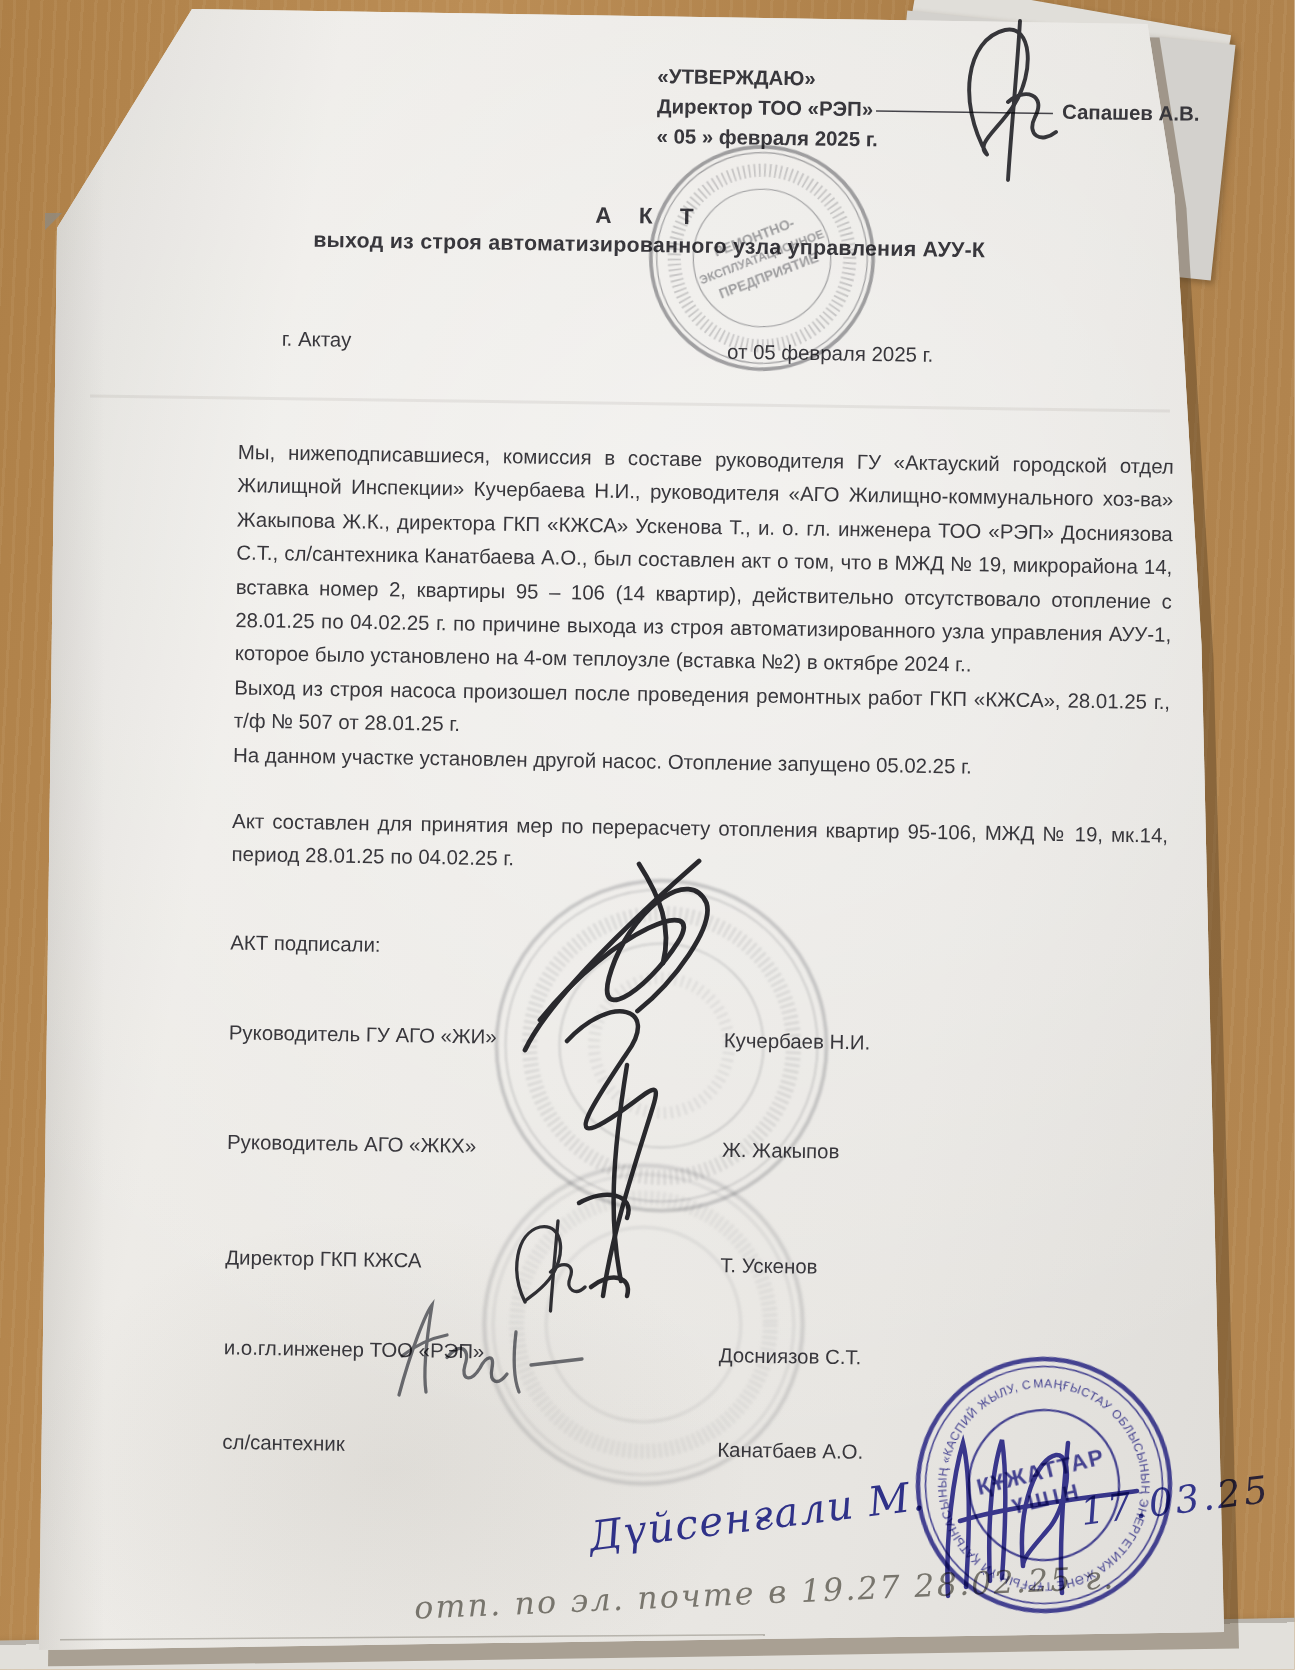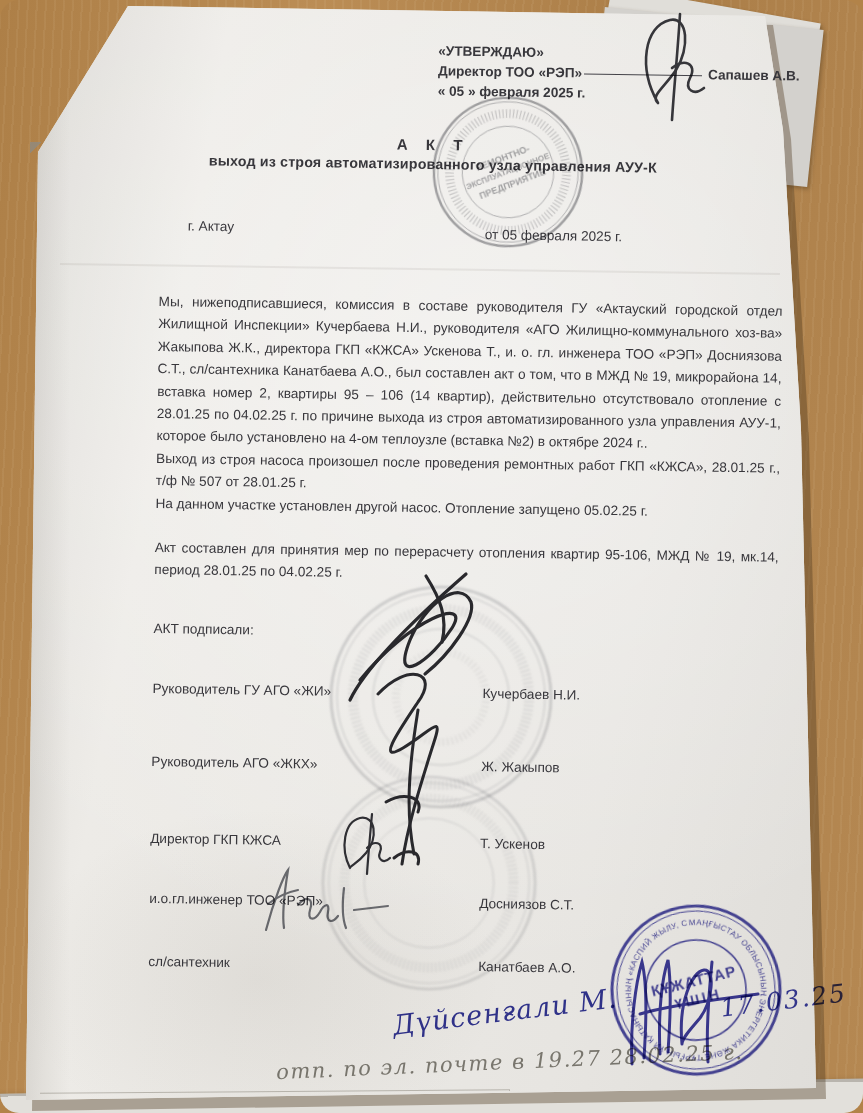--- a/index.html
+++ b/index.html
@@ -1,21 +1,21 @@
 <!DOCTYPE html>
 <html><head>
 <meta charset="utf-8">
 <style>
   html,body{margin:0;padding:0;}
   body{
     width:863px;height:1113px;overflow:hidden;position:relative;
     font-family:"Liberation Sans",sans-serif;
     background:#b28349;
   }
-  .photo{position:absolute;inset:0;overflow:hidden;border-radius:19px;}
+  .photo{position:absolute;inset:0;overflow:hidden;}
   
   .desk{position:absolute;inset:0;
     background:
       repeating-linear-gradient(93deg, rgba(255,245,220,.06) 0 2px, rgba(0,0,0,0) 2px 9px),
       linear-gradient(100deg,#ad7f47,#bb8d55 30%,#ab7e48 62%,#b58852 100%);
   }
   .desk-speck{position:absolute;left:114px;top:62px;width:5px;height:5px;border-radius:50%;background:#43331d;opacity:.8;}
   
   .sheet{position:absolute;background:#dcdad6;}
   .sheet-a{left:598px;top:4px;width:212px;height:142px;transform:rotate(10deg);background:#e0ded9;box-shadow:2px 2px 4px rgba(70,50,25,.45);}

